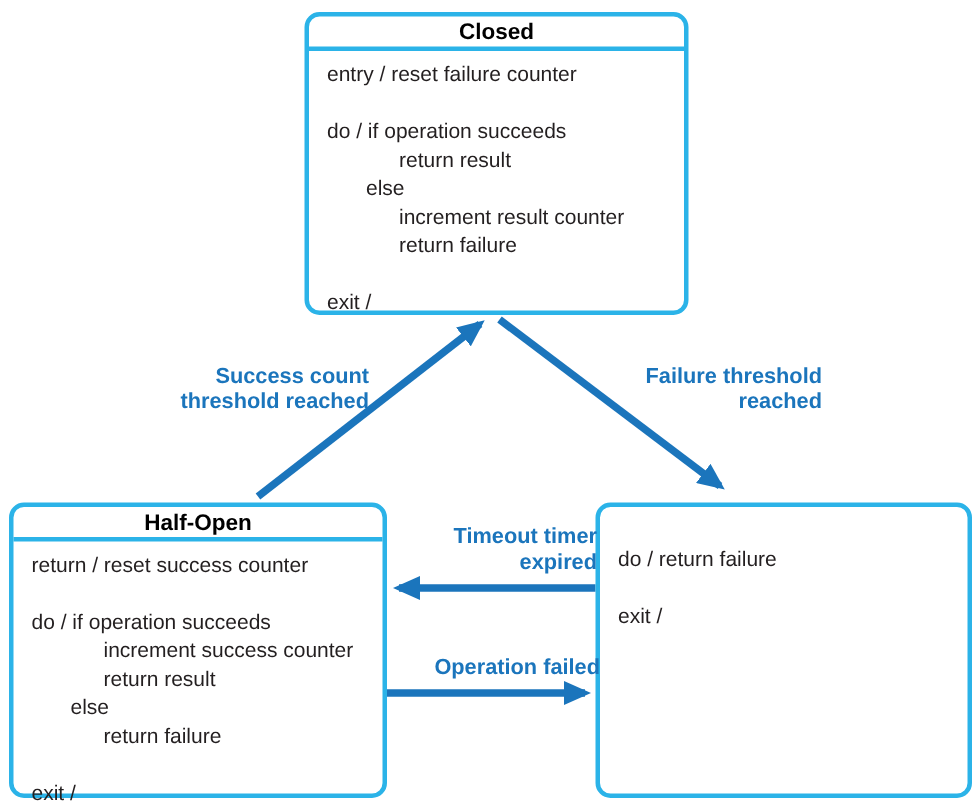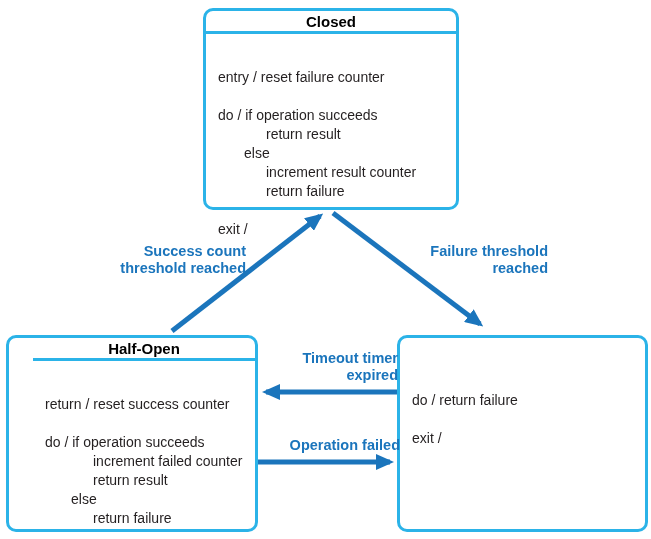--- a/index.html
+++ b/index.html
@@ -19,36 +19,35 @@
     background: var(--background);
     overflow: hidden;
   }
   .state-box {
     position: absolute;
     background: var(--background);
     border: 3px solid var(--box-border);
     border-radius: 10px;
   }
   #box-closed   { left: 203px; top: 8px;   width: 256px; height: 202px; }
-  #box-halfopen { left: 6px;   top: 335px; width: 252px; height: 197px; padding-left: 24px; }
+  #box-halfopen { left: 6px;   top: 335px; width: 252px; height: 197px; }
   #box-open     { left: 397px; top: 335px; width: 251px; height: 197px; }
   .state-title {
     height: 23px;
     line-height: 21px;
     text-align: center;
     font-weight: bold;
     font-size: 15px;
     color: var(--title-text);
     border-bottom: 3px solid var(--box-border);
   }
   .state-body {
     padding: 6px 6px 0 12px;
     font-size: 14px;
     color: var(--body-text);
-    margin-top: 28px;
   }
   .state-body .line {
     height: 19px;
     line-height: 19px;
     white-space: nowrap;
   }
   .state-body .ind1 { padding-left: 26px; }
   .state-body .ind2 { padding-left: 48px; }
   .arrow-layer {
     position: absolute;
@@ -107,21 +106,21 @@
       <div class="line">exit /</div>
     </div>
   </div>
 
   <div class="state-box" id="box-halfopen">
     <div class="state-title">Half-Open</div>
     <div class="state-body">
       <div class="line">return / reset success counter</div>
       <div class="line"></div>
       <div class="line">do / if operation succeeds</div>
-      <div class="line ind2">increment failed counter</div>
+      <div class="line ind2">increment success counter</div>
       <div class="line ind2">return result</div>
       <div class="line ind1">else</div>
       <div class="line ind2">return failure</div>
       <div class="line"></div>
       <div class="line">exit /</div>
     </div>
   </div>
 
   <div class="state-box" id="box-open">
     <div class="state-body">

